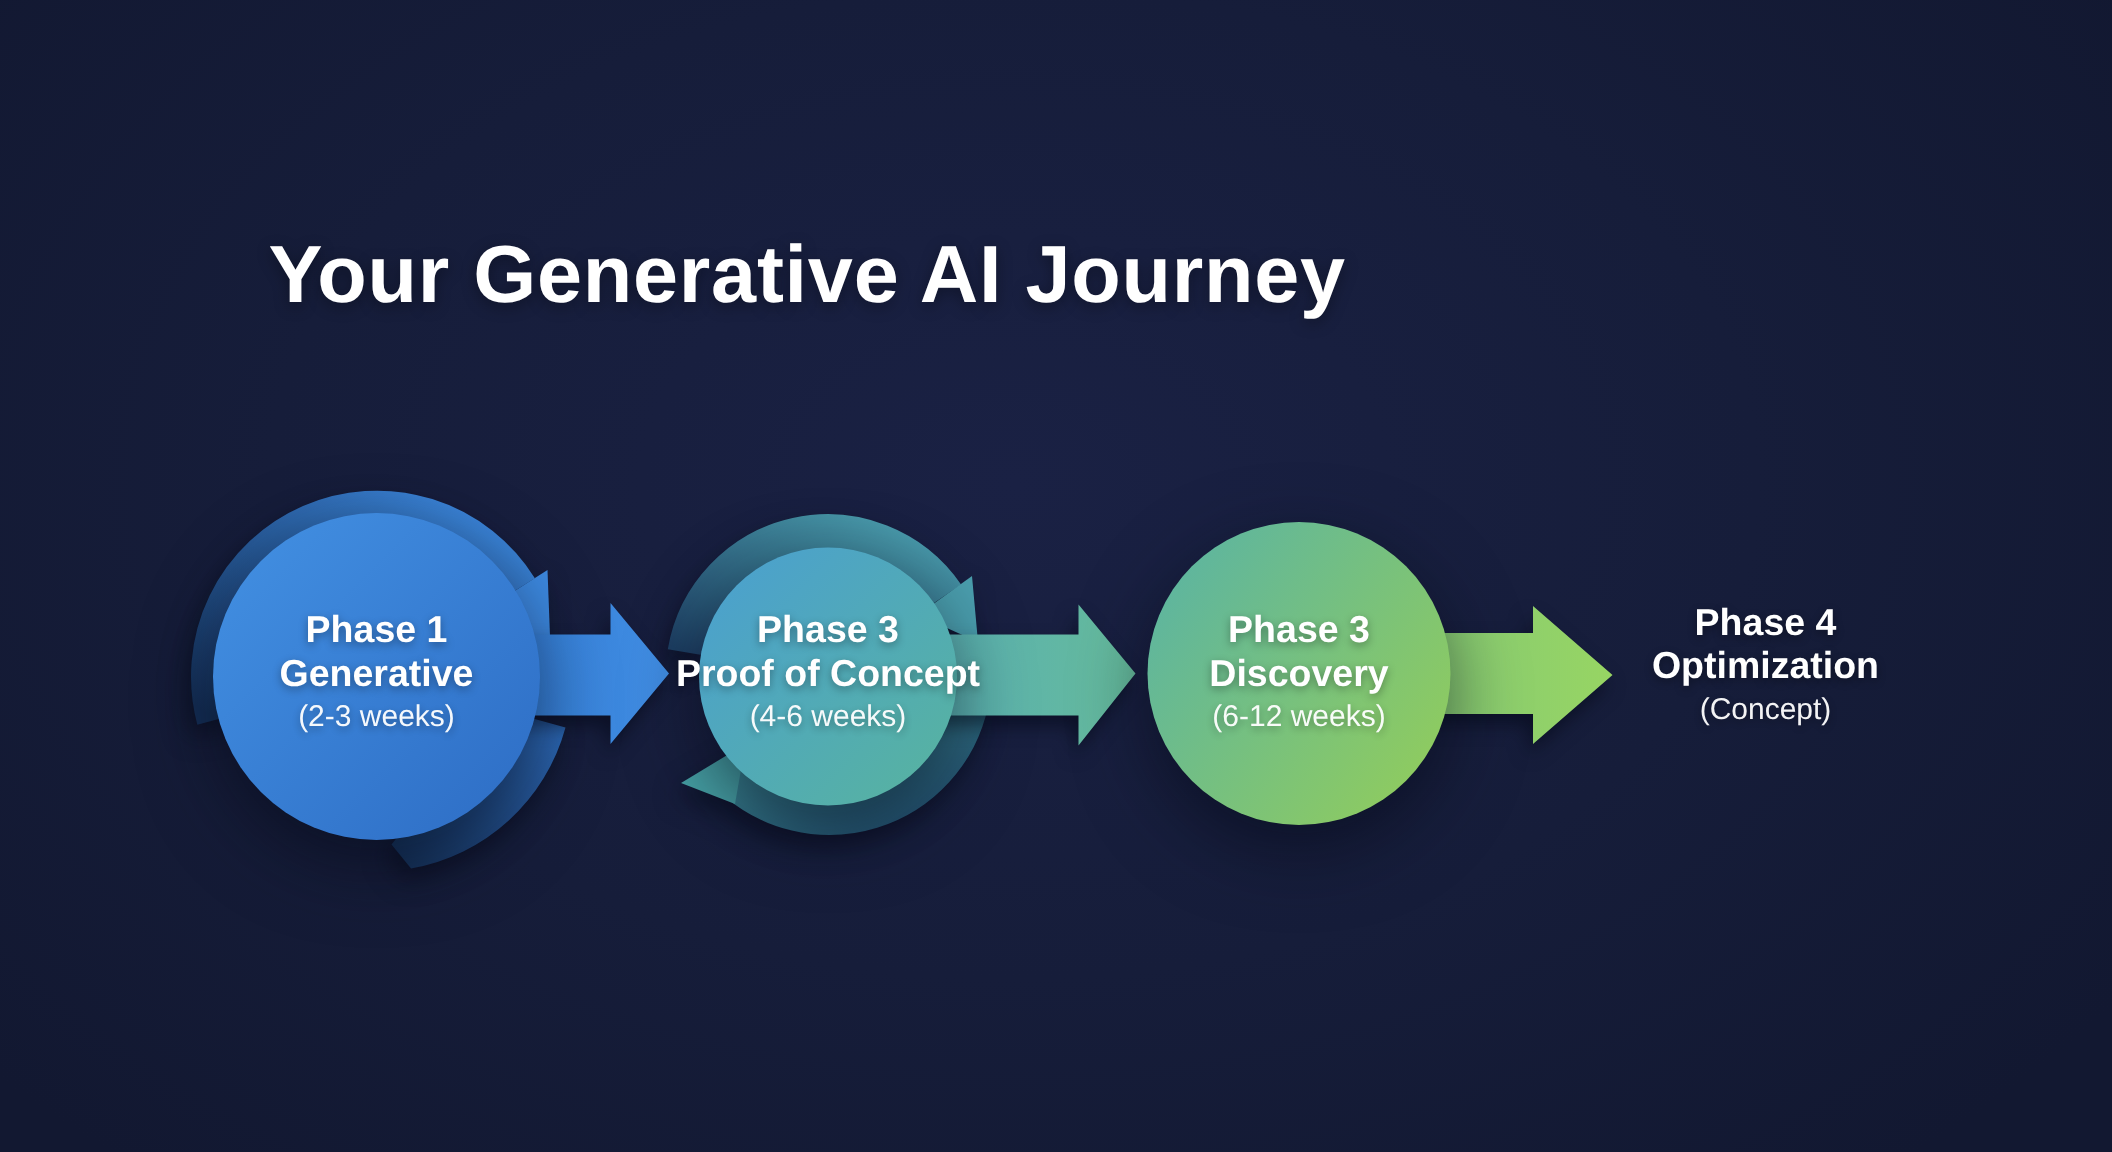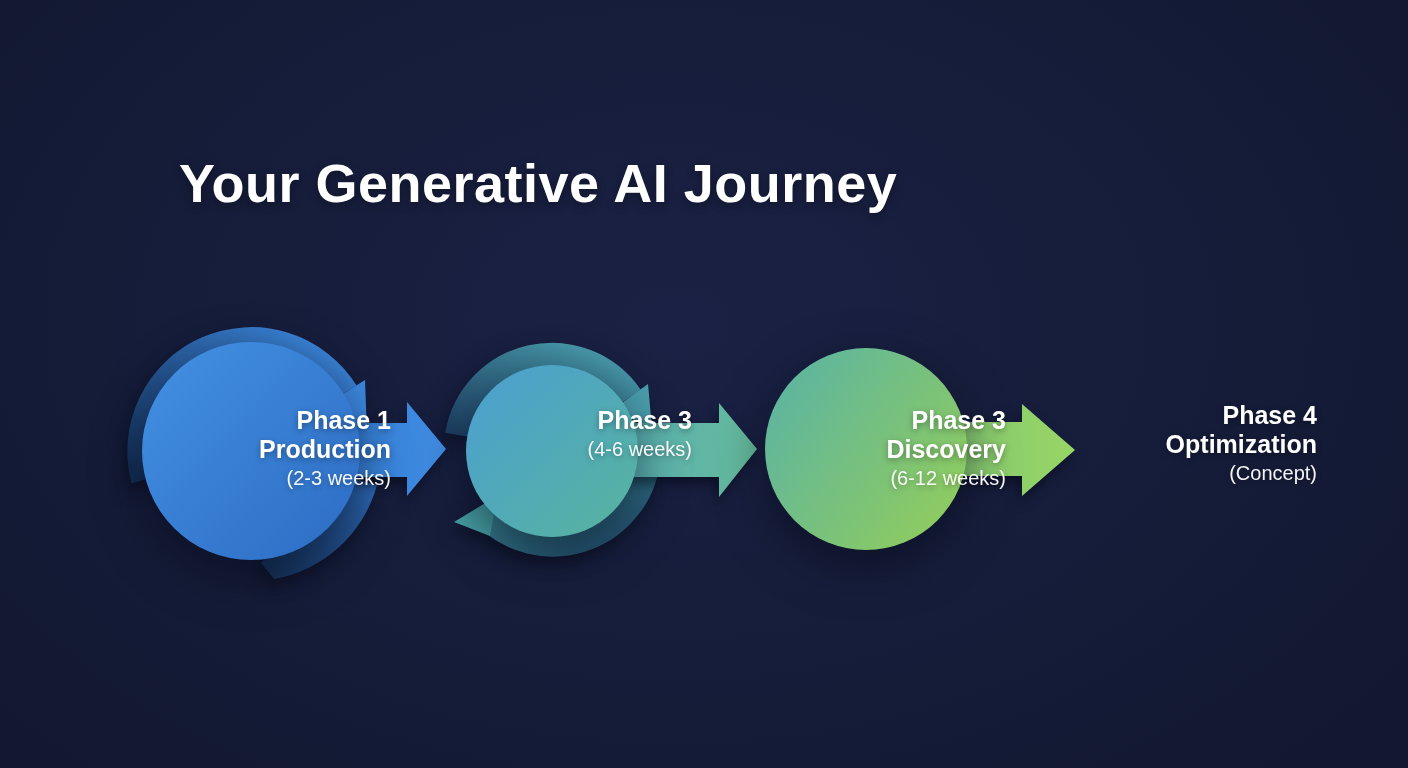--- a/index.html
+++ b/index.html
@@ -29,21 +29,21 @@
     font-size: 54px;
     font-weight: 700;
     letter-spacing: 0.5px;
     color: #ffffff;
     text-shadow: 0 3px 10px rgba(0,0,0,0.35);
     white-space: nowrap;
   }
   .phase-text {
     position: absolute;
     width: 280px;
-    text-align: right;
+    text-align: center;
     color: #ffffff;
   }
   .phase-label, .phase-name {
     display: block;
     font-size: 25px;
     font-weight: 700;
     line-height: 29px;
     text-shadow: 0 2px 6px rgba(0,0,0,0.35);
   }
   .phase-duration {
@@ -131,26 +131,27 @@
 
     <circle class="shadow-node" cx="251" cy="451" r="109" fill="url(#gradC1)"></circle>
     <circle class="shadow-node" cx="552" cy="451" r="86" fill="url(#gradC2)"></circle>
     <circle class="shadow-node" cx="866" cy="449" r="101" fill="url(#gradC3)"></circle>
   </svg>
 
   <h1 class="slide-title">Your Generative AI Journey</h1>
 
   <div class="phase-text pt-1">
     <span class="phase-label">Phase 1</span>
-    <span class="phase-name">Production</span>
+    <span class="phase-name">Generative</span>
     <span class="phase-duration">(2-3 weeks)</span>
   </div>
 
   <div class="phase-text pt-2">
     <span class="phase-label">Phase 3</span>
+    <span class="phase-name">Proof of Concept</span>
     <span class="phase-duration">(4-6 weeks)</span>
   </div>
 
   <div class="phase-text pt-3">
     <span class="phase-label">Phase 3</span>
     <span class="phase-name">Discovery</span>
     <span class="phase-duration">(6-12 weeks)</span>
   </div>
 
   <div class="phase-text pt-4">

